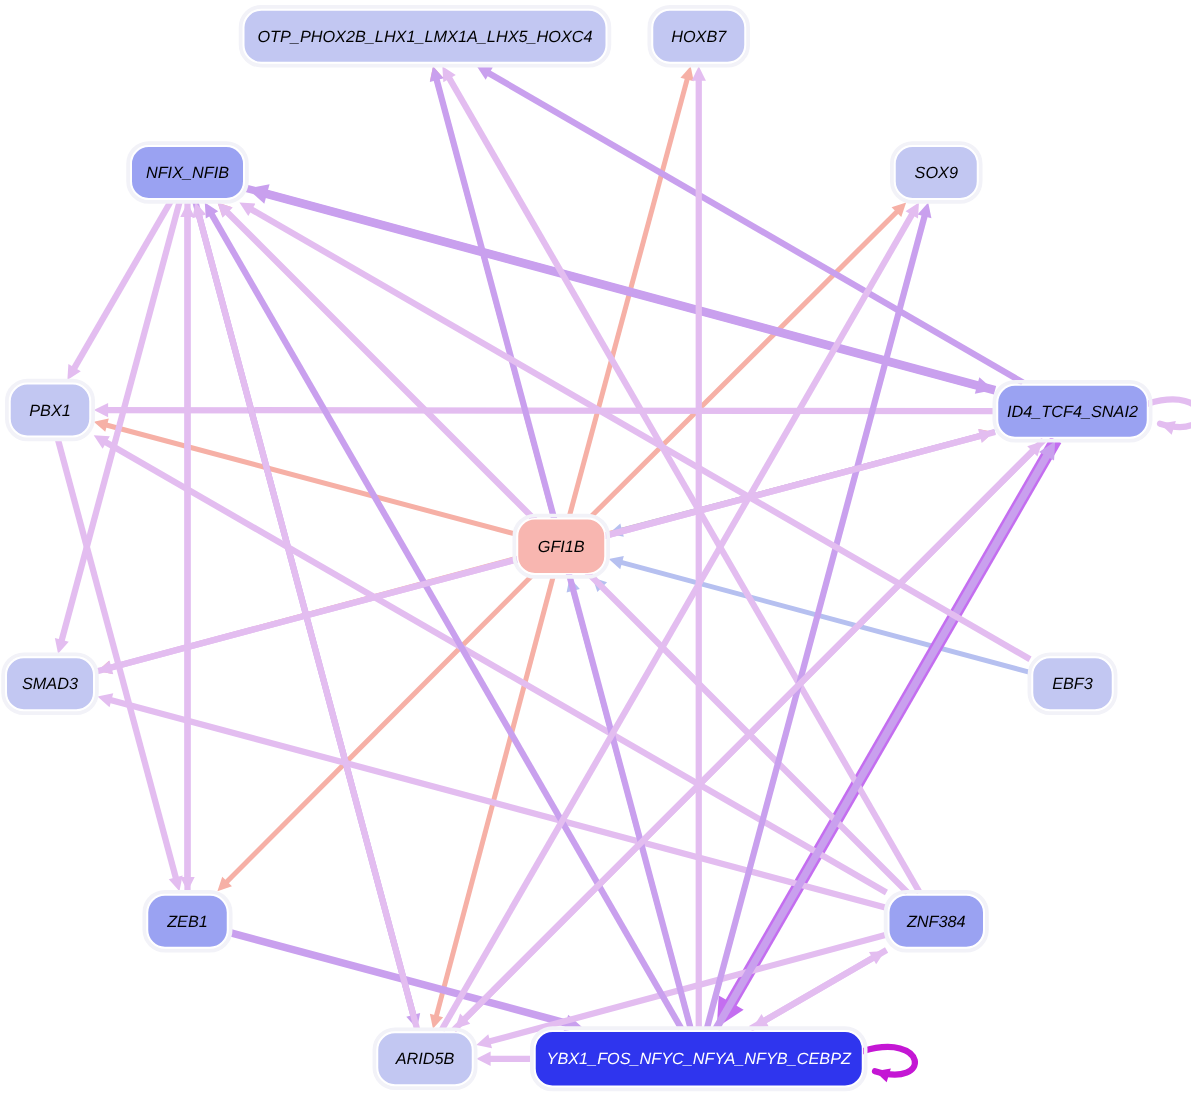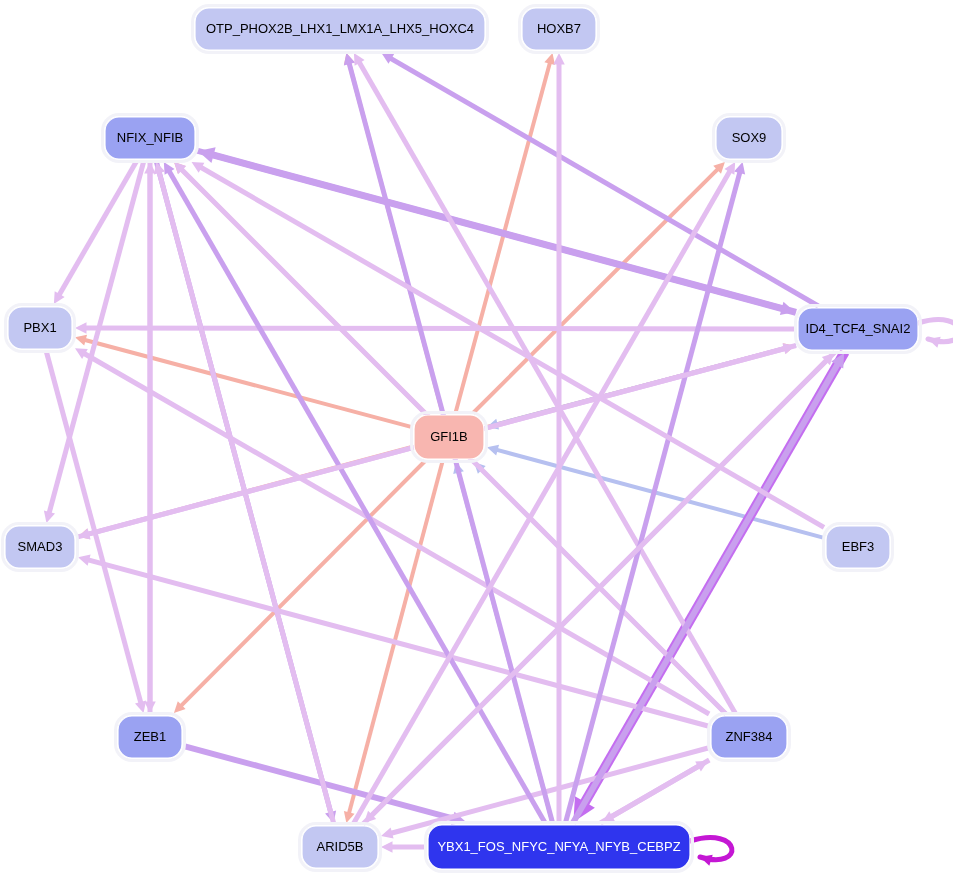--- a/index.html
+++ b/index.html
@@ -1,17 +1,17 @@
 <!DOCTYPE html>
 <html><head>
 <meta charset="utf-8">
 <style>
   html,body{margin:0;padding:0;background:#ffffff;}
   #stage{position:relative;width:953px;height:877px;background:#ffffff;overflow:hidden;
-         font-family:"Liberation Sans","DejaVu Sans",sans-serif;}
+         font-family:"Liberation Sans","DejaVu Sans",sans-serif;font-style:italic;}
   svg{position:absolute;left:0;top:0;width:953px;height:877px;}
   .node-rect{stroke:#ffffff;stroke-width:1.2;}
   .node-halo{fill:none;stroke:#f2f2f8;stroke-width:3;}
   .node-label{font-family:"Liberation Sans","DejaVu Sans",sans-serif;
               font-size:13px;text-anchor:middle;dominant-baseline:middle;
               paint-order:stroke;}
 </style>
 </head>
 <body>
 

